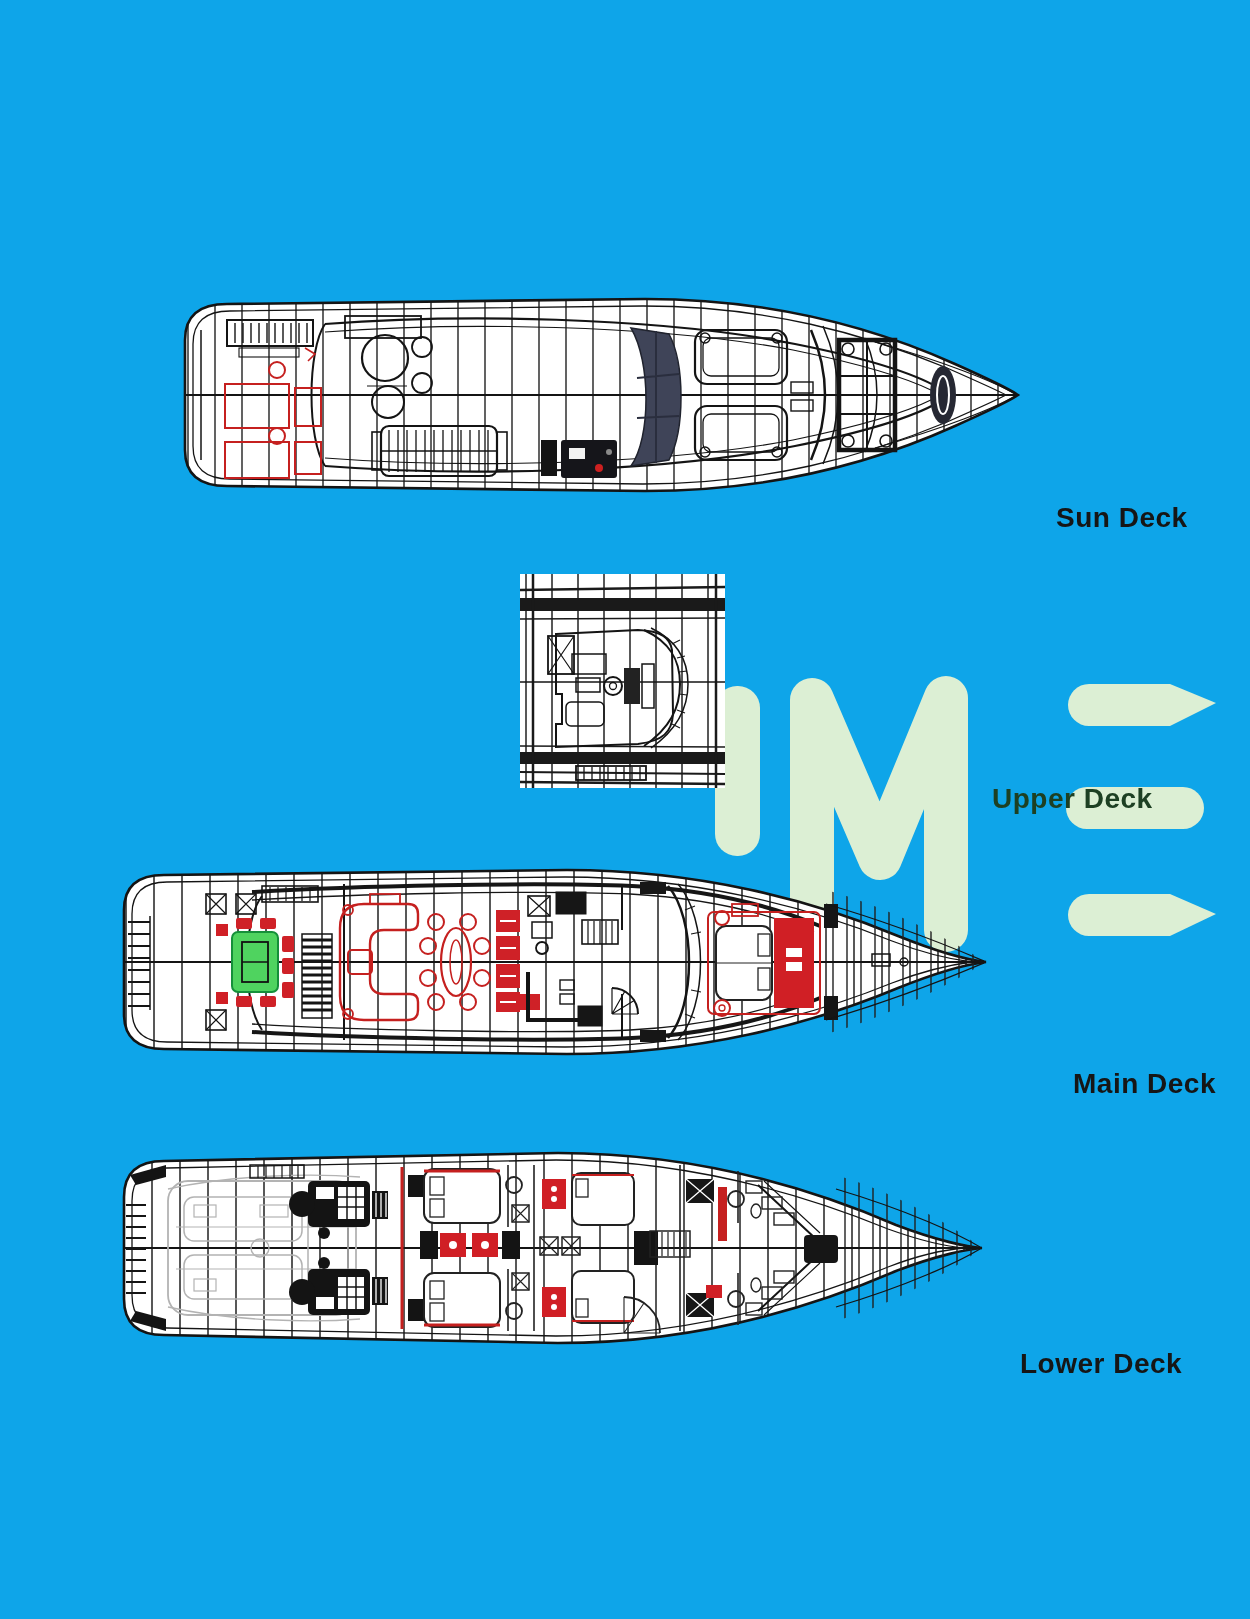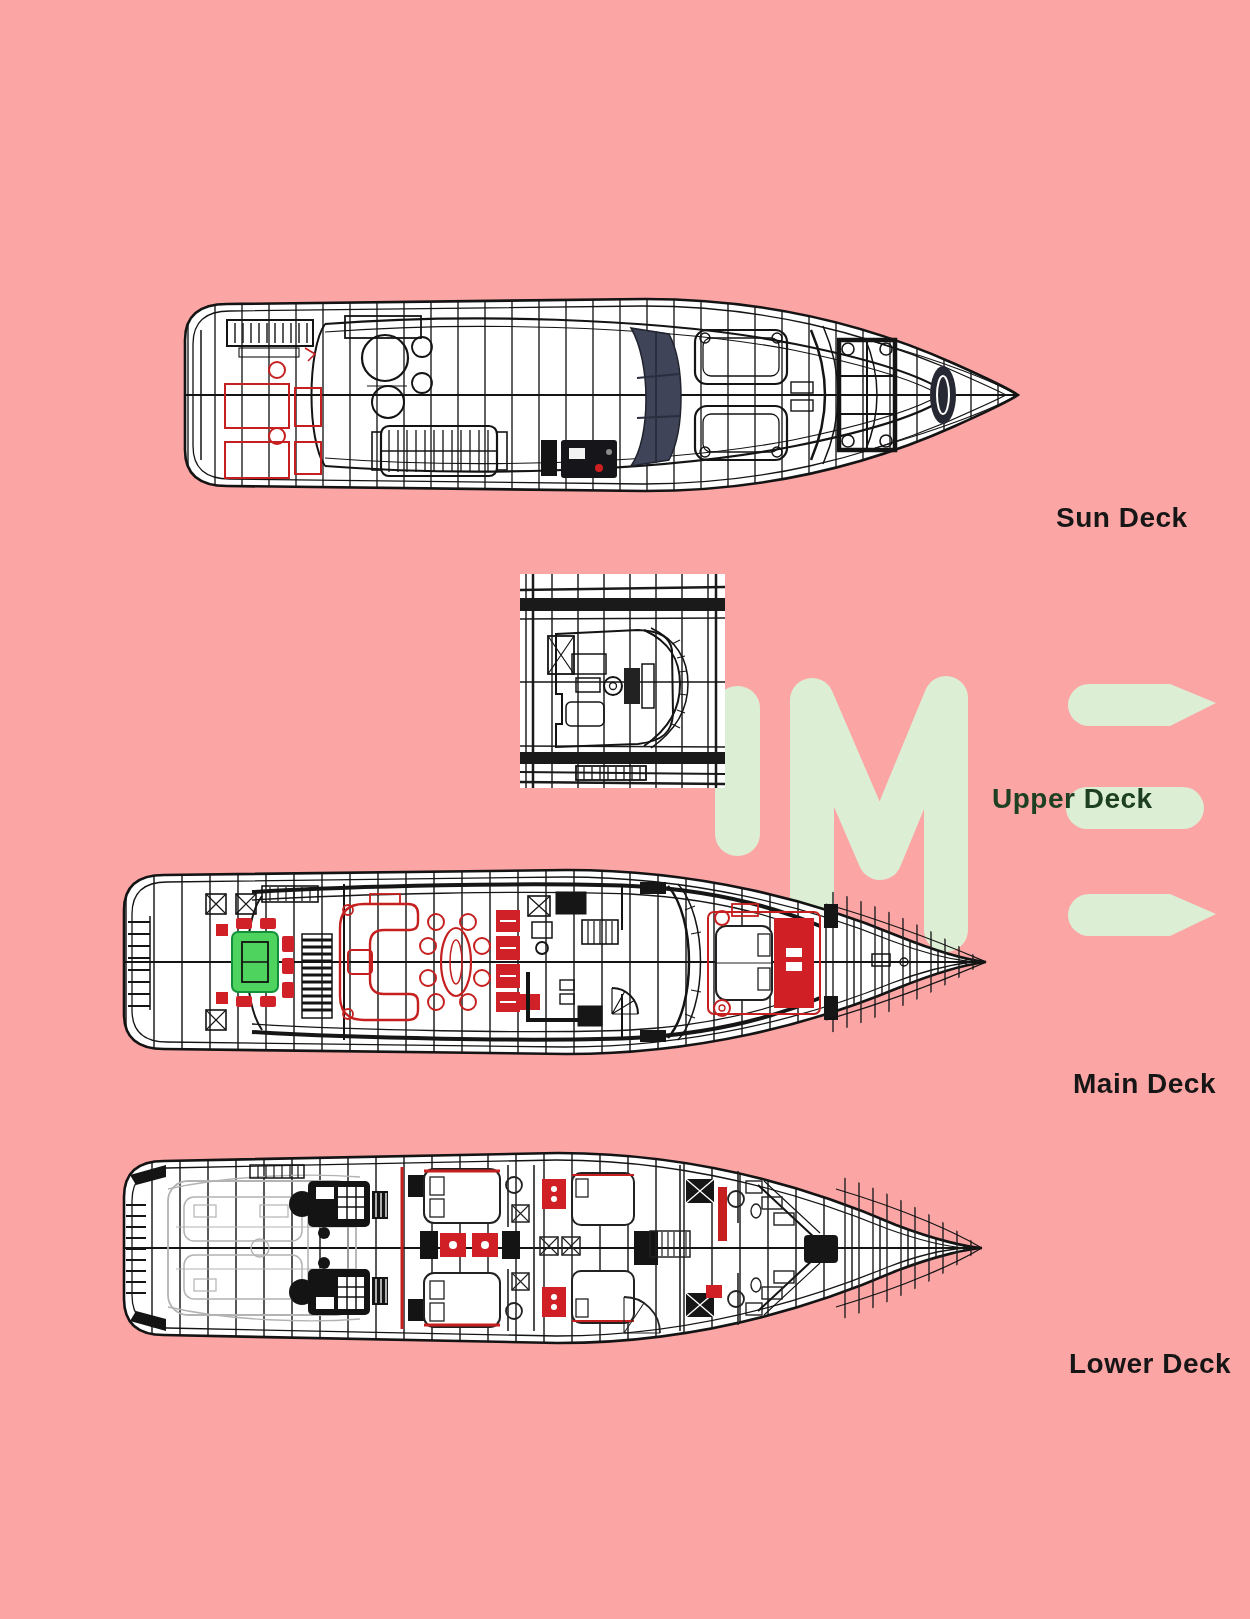--- a/index.html
+++ b/index.html
@@ -1,16 +1,16 @@
 <!DOCTYPE html>
 <html><head>
 <meta charset="utf-8">
 <style>
   html,body{margin:0;padding:0;background:#ffffff;}
-  #stage{position:relative;width:1250px;height:1619px;background:#fca5a5;overflow:hidden;
+  #stage{position:relative;width:1250px;height:1619px;background:#0ea5e9;overflow:hidden;
          font-family:"Liberation Sans","DejaVu Sans",sans-serif;}
   .deck-figure{position:absolute;}
   .deck-figure svg{display:block;}
   .deck-label{position:absolute;font-weight:bold;font-size:28px;letter-spacing:.5px;
               color:#161616;white-space:nowrap;}
   .deck-label.upper{color:#1d4023;text-align:right;}
   #watermark{position:absolute;left:0;top:0;width:1250px;height:1619px;pointer-events:none;}
 </style>
 </head>
 <body>
@@ -451,14 +451,14 @@
       <g fill="none" stroke="#141414">
         <path d="M 726,48 C 800,70 850,94 870,106" stroke-width="1.3"></path>
         <path d="M 726,166 C 800,144 850,120 870,108" stroke-width="1.3"></path>
       </g>
     </svg>
   </div>
 
   <div class="deck-label" style="left:1056px;top:502px;">Sun Deck</div>
   <div class="deck-label upper" style="left:992px;top:783px;">Upper Deck</div>
   <div class="deck-label" style="left:1073px;top:1068px;">Main Deck</div>
-  <div class="deck-label" style="left:1069px;top:1348px;">Lower Deck</div>
+  <div class="deck-label" style="left:1020px;top:1348px;">Lower Deck</div>
 </div>
 
 </body></html>

